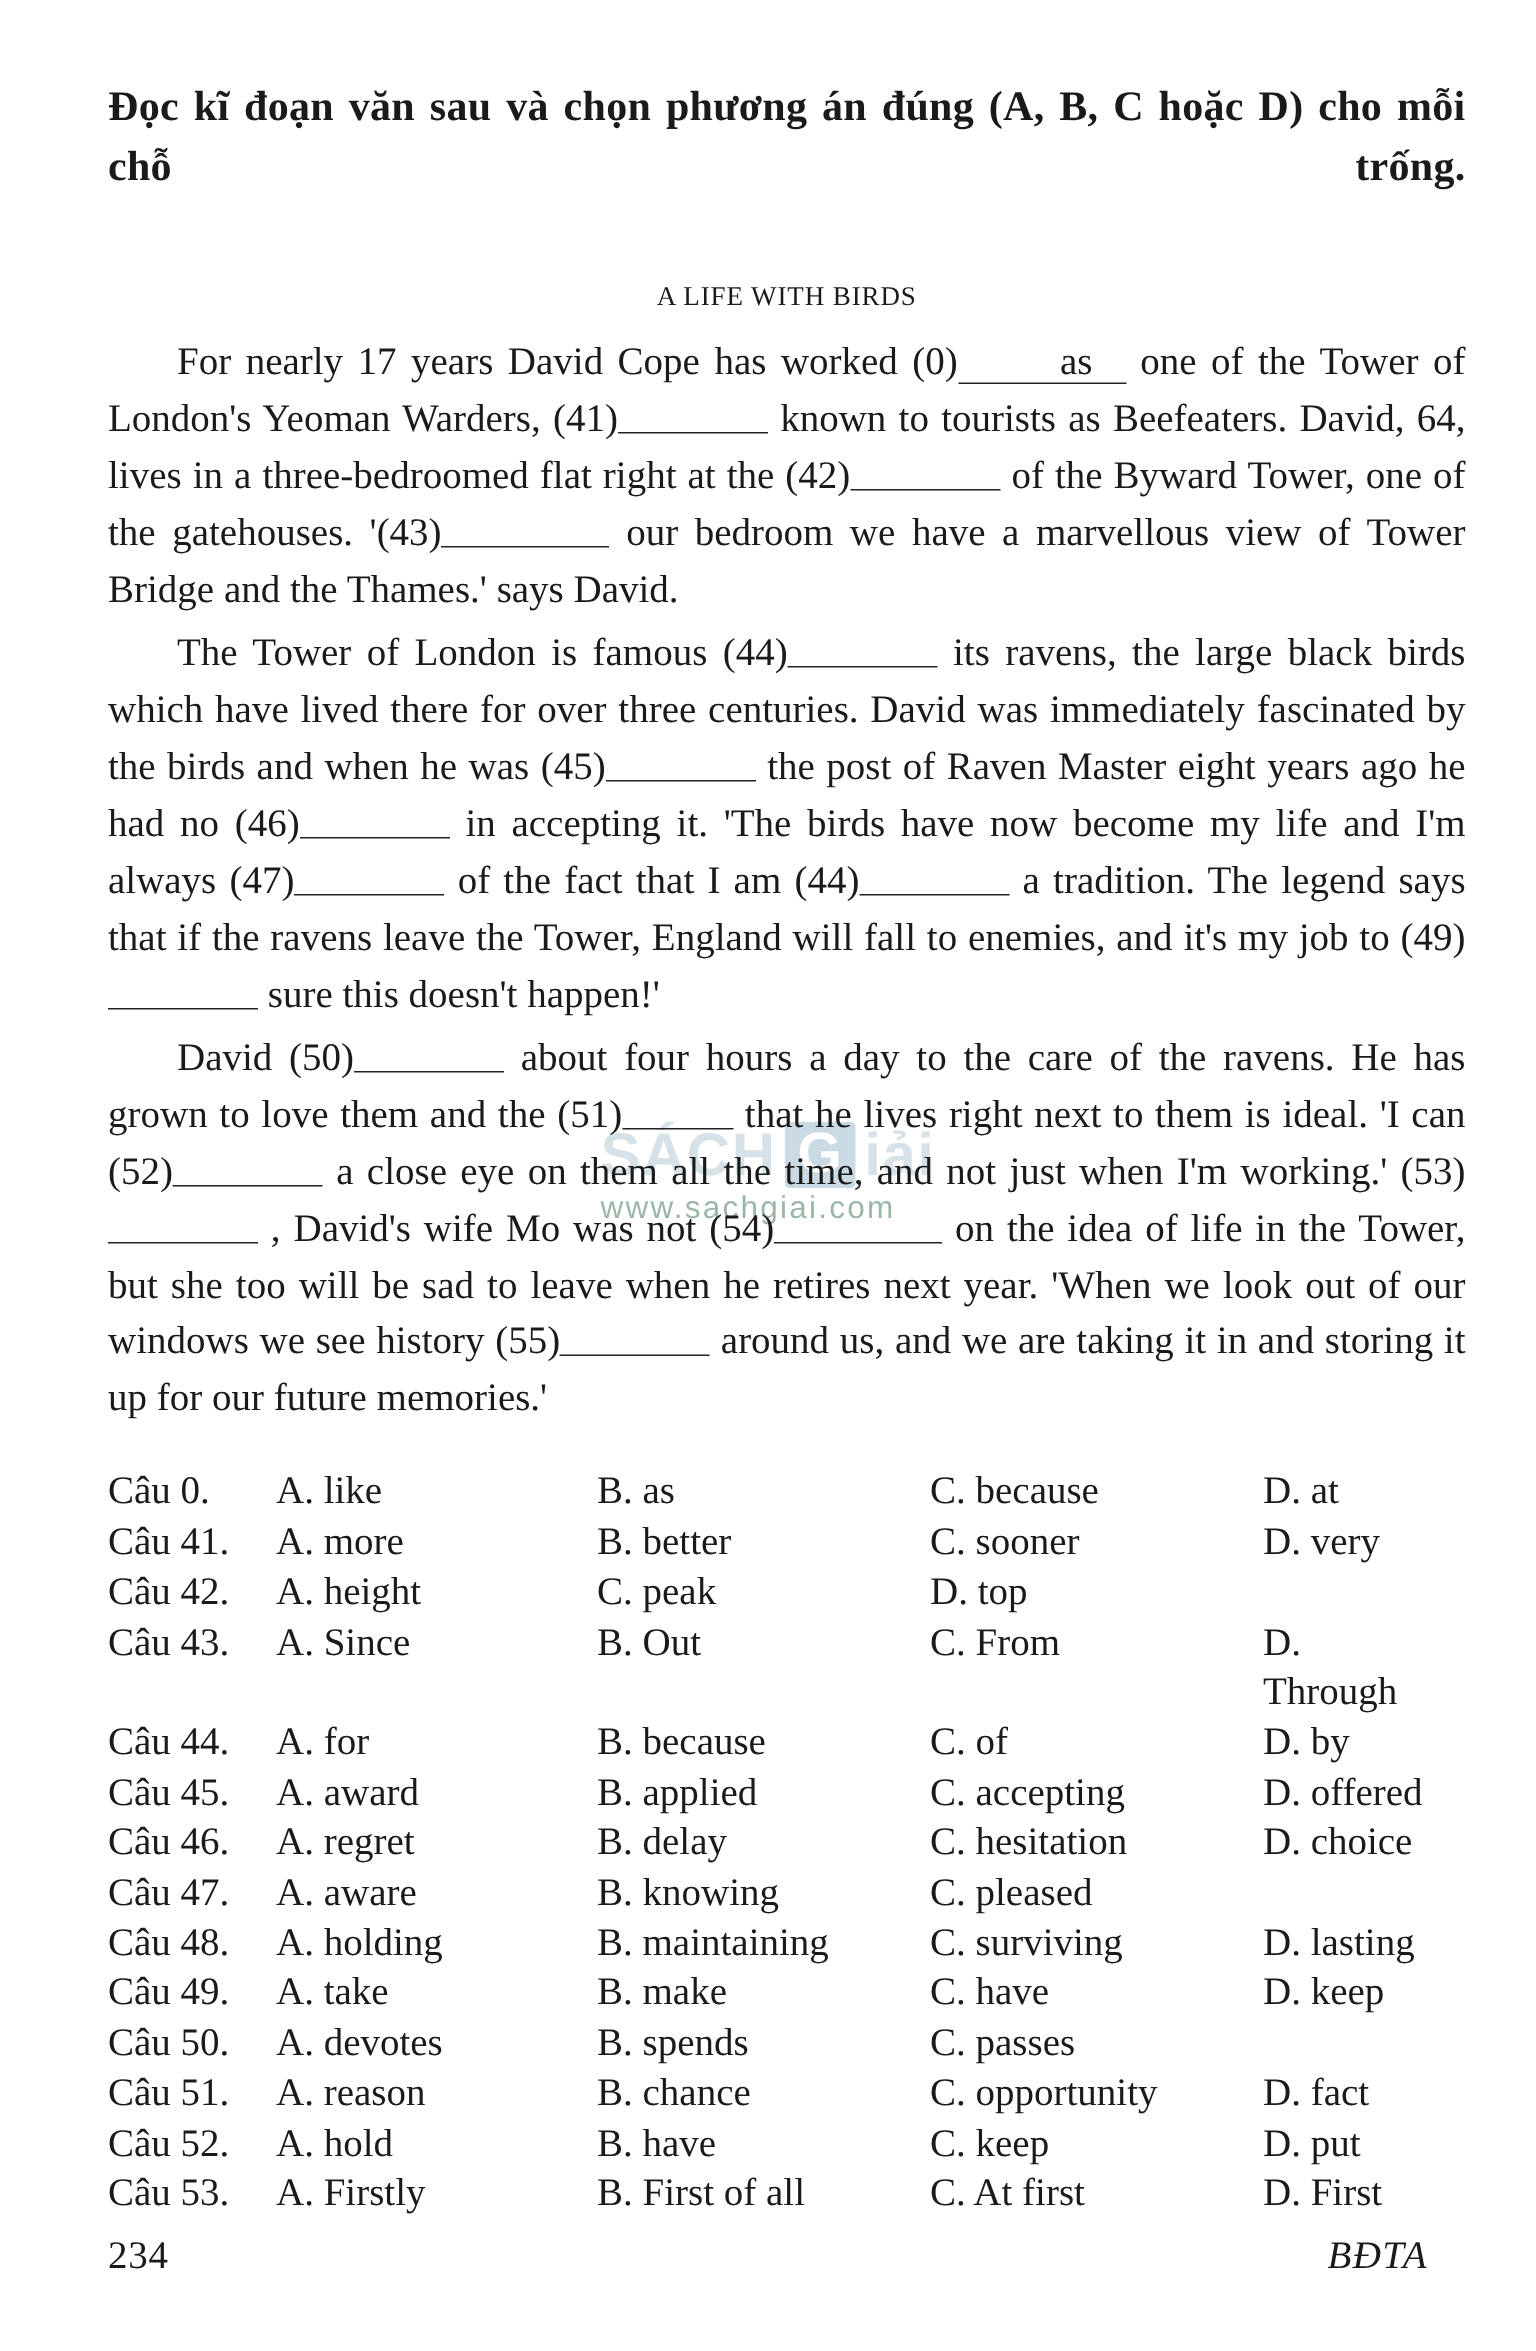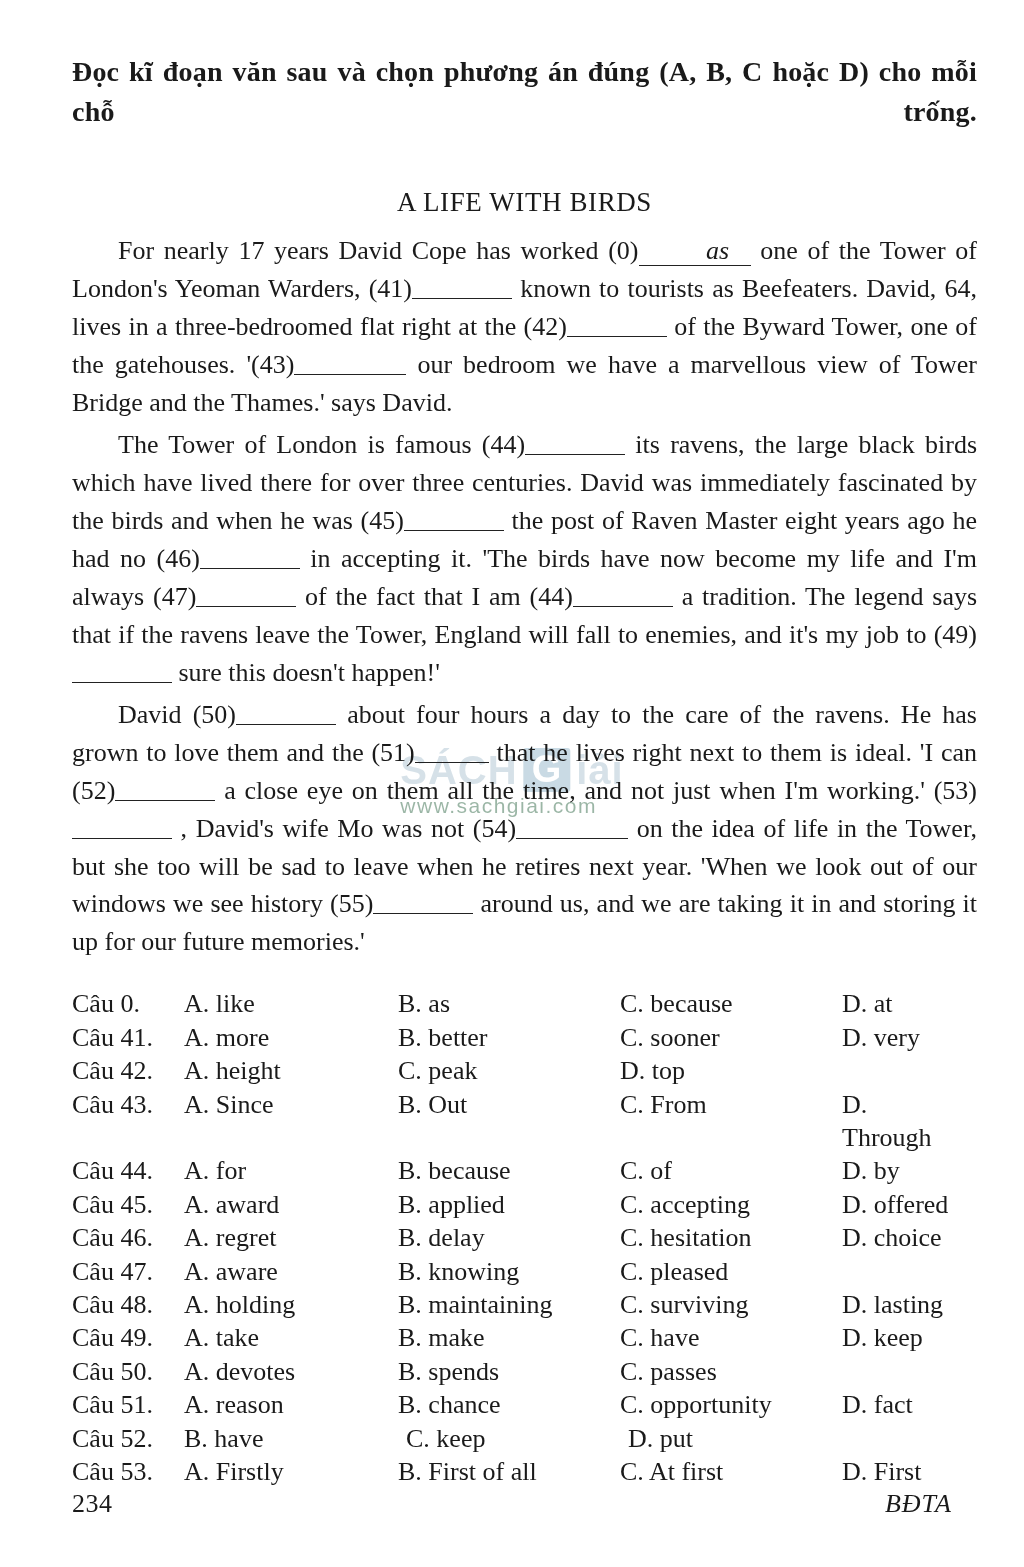--- a/index.html
+++ b/index.html
@@ -38,21 +38,21 @@
     text-justify: inter-word;
     margin: 0 0 16px 0;
   }
   .instruction::after {
     content: "";
     display: inline-block;
     width: 100%;
   }
   .doc-title {
     text-align: center;
-    font-size: 27px;
+    font-size: 18px;
     letter-spacing: 0.6px;
     margin: 8px 0 14px 0;
     font-weight: normal;
   }
   p.para {
     font-size: 26px;
     line-height: 1.46;
     margin: 0 0 4px 0;
     text-align: justify;
     text-justify: inter-word;
@@ -69,21 +69,20 @@
     margin-bottom: -2px;
   }
   .blank.w-sm { width: 74px; }
   .blank.w-md { width: 100px; }
   .blank.w-lg { width: 112px; }
   .zeroans {
     display: inline-block;
     border-bottom: 1.6px solid #222;
     width: 112px;
     text-align: center;
-    font-style: italic;
     line-height: 1.05;
   }
   .answers {
     margin-top: 26px;
     font-size: 26px;
     line-height: 1.285;
   }
   .ans-row {
     display: flex;
     width: 880px;
@@ -289,20 +288,21 @@
       <div class="ans-row">
         <span class="ans-q">Câu 51.</span>
         <span class="ans-a">A. reason</span>
         <span class="ans-b">B. chance</span>
         <span class="ans-c">C. opportunity</span>
         <span class="ans-d">D. fact</span>
       </div>
 
       <div class="ans-row">
         <span class="ans-q">Câu 52.</span>
+        <span class="ans-a">A. hold</span>
         <span class="ans-b">B. have</span>
         <span class="ans-c">C. keep</span>
         <span class="ans-d">D. put</span>
       </div>
 
       <div class="ans-row">
         <span class="ans-q">Câu 53.</span>
         <span class="ans-a">A. Firstly</span>
         <span class="ans-b">B. First of all</span>
         <span class="ans-c">C. At first</span>

